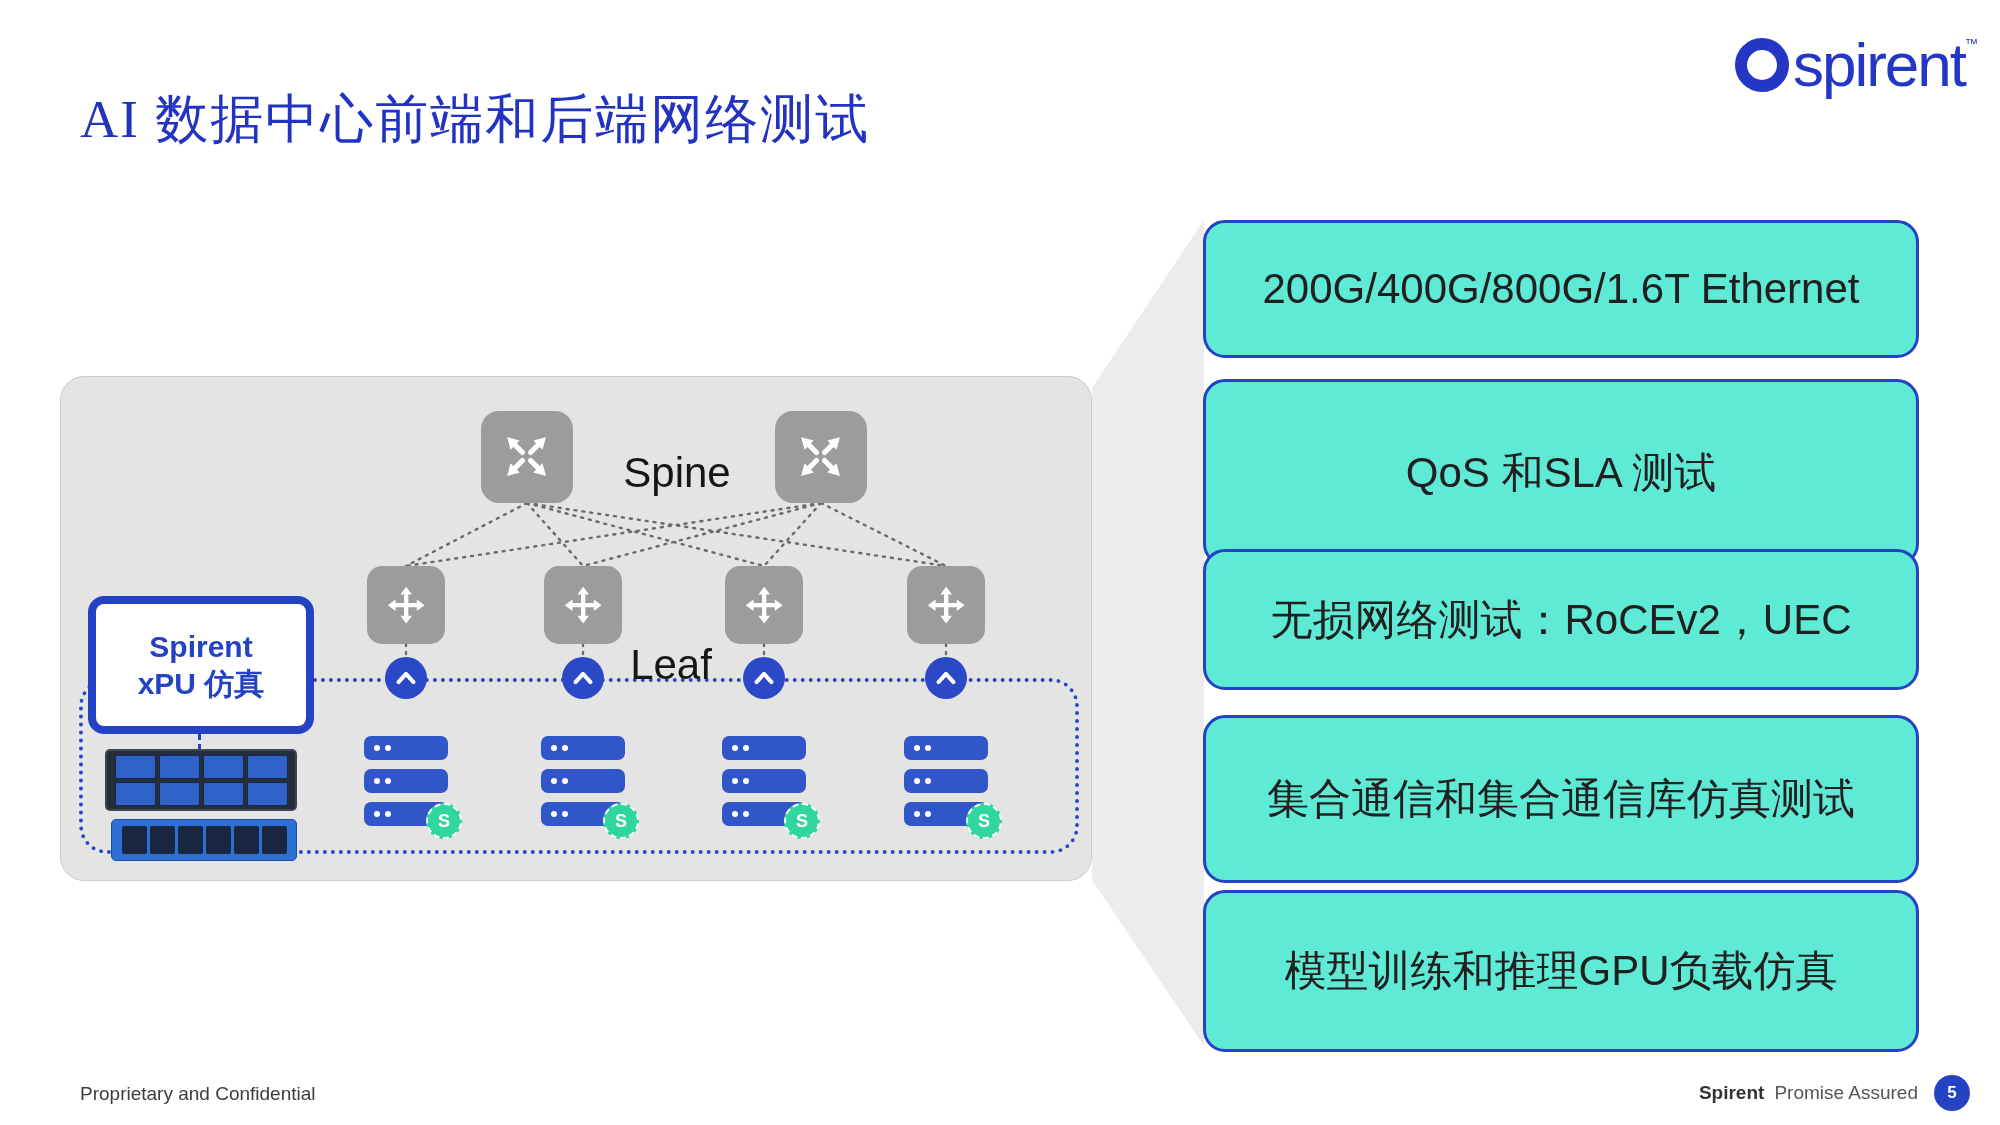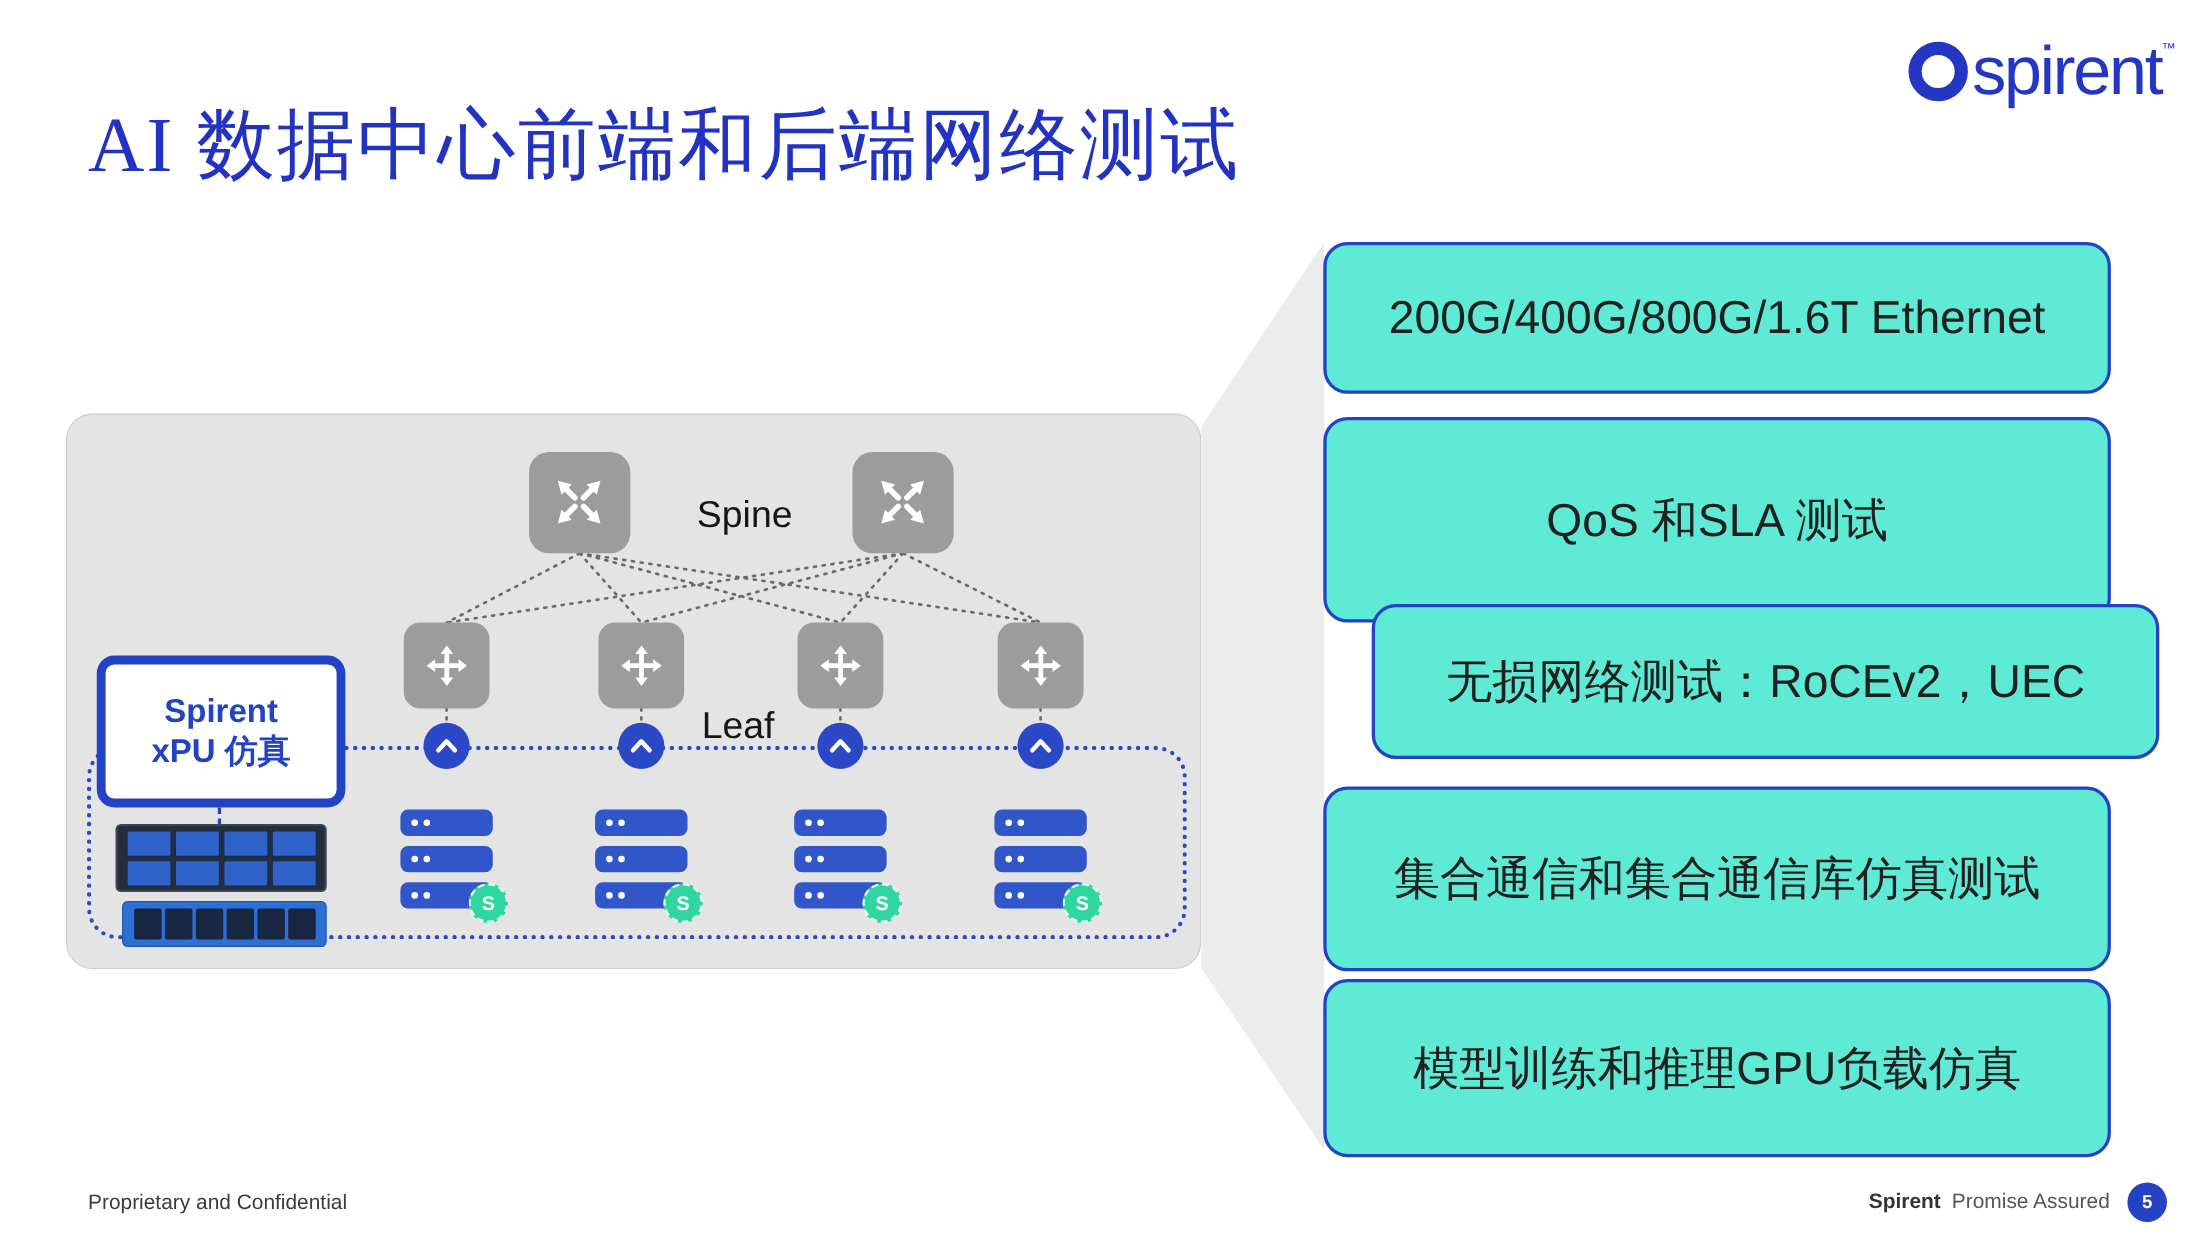--- a/index.html
+++ b/index.html
@@ -7,35 +7,35 @@
   .slide { position:relative; width:2000px; height:1125px; background:#fff; overflow:hidden; }
 
   
   .logo { position:absolute; top:34px; right:22px; display:flex; align-items:center; }
   .logo-ring { width:54px; height:54px; border:12px solid #2336c4; border-radius:50%; margin-right:4px; }
   .logo-text { font-size:62px; font-weight:500; color:#2336c4; letter-spacing:-2px; line-height:1; }
   .logo-tm { font-size:13px; color:#2336c4; align-self:flex-start; margin-top:2px; }
 
   
   .title { position:absolute; left:80px; top:84px; font-family:"Liberation Serif", serif; font-weight:500;
-           font-size:71px; color:#2233c2; letter-spacing:2px; white-space:nowrap; }
+           font-size:53px; color:#2233c2; letter-spacing:2px; white-space:nowrap; }
 
   
   .panel { position:absolute; left:60px; top:376px; width:1032px; height:505px;
            background:#e4e4e4; border:1px solid #cdcdcd; border-radius:24px; }
   .connections { position:absolute; left:0; top:0; width:1032px; height:505px; pointer-events:none; z-index:1; }
 
   .switch { position:absolute; display:flex; align-items:center; justify-content:center; background:#9c9c9c; z-index:2; }
   .spine { width:92px; height:92px; border-radius:18px; top:34px; }
   .spine-1 { left:420px; } .spine-2 { left:714px; }
   .leaf { width:78px; height:78px; border-radius:15px; top:189px; }
   .leaf-1 { left:306px; } .leaf-2 { left:483px; } .leaf-3 { left:664px; } .leaf-4 { left:846px; }
   .switch svg { width:62%; height:62%; }
 
-  .tier-label { position:absolute; font-size:34px; color:#161616; z-index:2; width:140px; text-align:center; }
+  .tier-label { position:absolute; font-size:42px; color:#161616; z-index:2; width:140px; text-align:center; }
   .spine-label { left:546px; top:72px; }
   .leaf-label  { left:540px; top:223px;margin-top:41px; }
 
   .emulation-zone { position:absolute; left:18px; top:301px; width:1000px; height:176px;
                     border:4px dotted #2b49c6; border-radius:28px; z-index:1; }
 
   .node { position:absolute; width:42px; height:42px; border-radius:50%; background:#2b49c6; top:280px;
           display:flex; align-items:center; justify-content:center; z-index:3; }
   .node svg { width:34px; height:34px; }
   .node-1 { left:324px; } .node-2 { left:501px; } .node-3 { left:682px; } .node-4 { left:864px; }
@@ -65,21 +65,21 @@
   
   .funnel { position:absolute; left:1092px; top:220px; z-index:0; }
 
   
   .callouts { position:absolute; left:1203px; top:220px; width:716px; height:826px; z-index:2; }
   .callout { position:absolute; left:0; width:716px; background:#5eead4; border:3px solid #2443c4; border-radius:22px;
              display:flex; align-items:center; justify-content:center; text-align:center;
              font-size:42px; color:#202020; padding:0 18px; }
   .c1 { top:0;    height:138px; }
   .c2 { top:159px; height:187px; }
-  .c3 { top:329px; height:141px;margin-left:44px; }
+  .c3 { top:329px; height:141px; }
   .c4 { top:495px; height:168px; }
   .c5 { top:670px; height:162px; }
 
   
   .footer-left { position:absolute; left:80px; bottom:20px; font-size:19px; color:#3c3c3c; }
   .footer-right { position:absolute; right:30px; bottom:14px; display:flex; align-items:center; gap:10px; font-size:19px; }
   .fb-bold { font-weight:bold; color:#333; }
   .fb-rest { color:#555; }
   .page-badge { width:36px; height:36px; border-radius:50%; background:#2443c4; color:#fff; font-size:17px;
                 font-weight:bold; display:flex; align-items:center; justify-content:center; margin-left:6px; }

